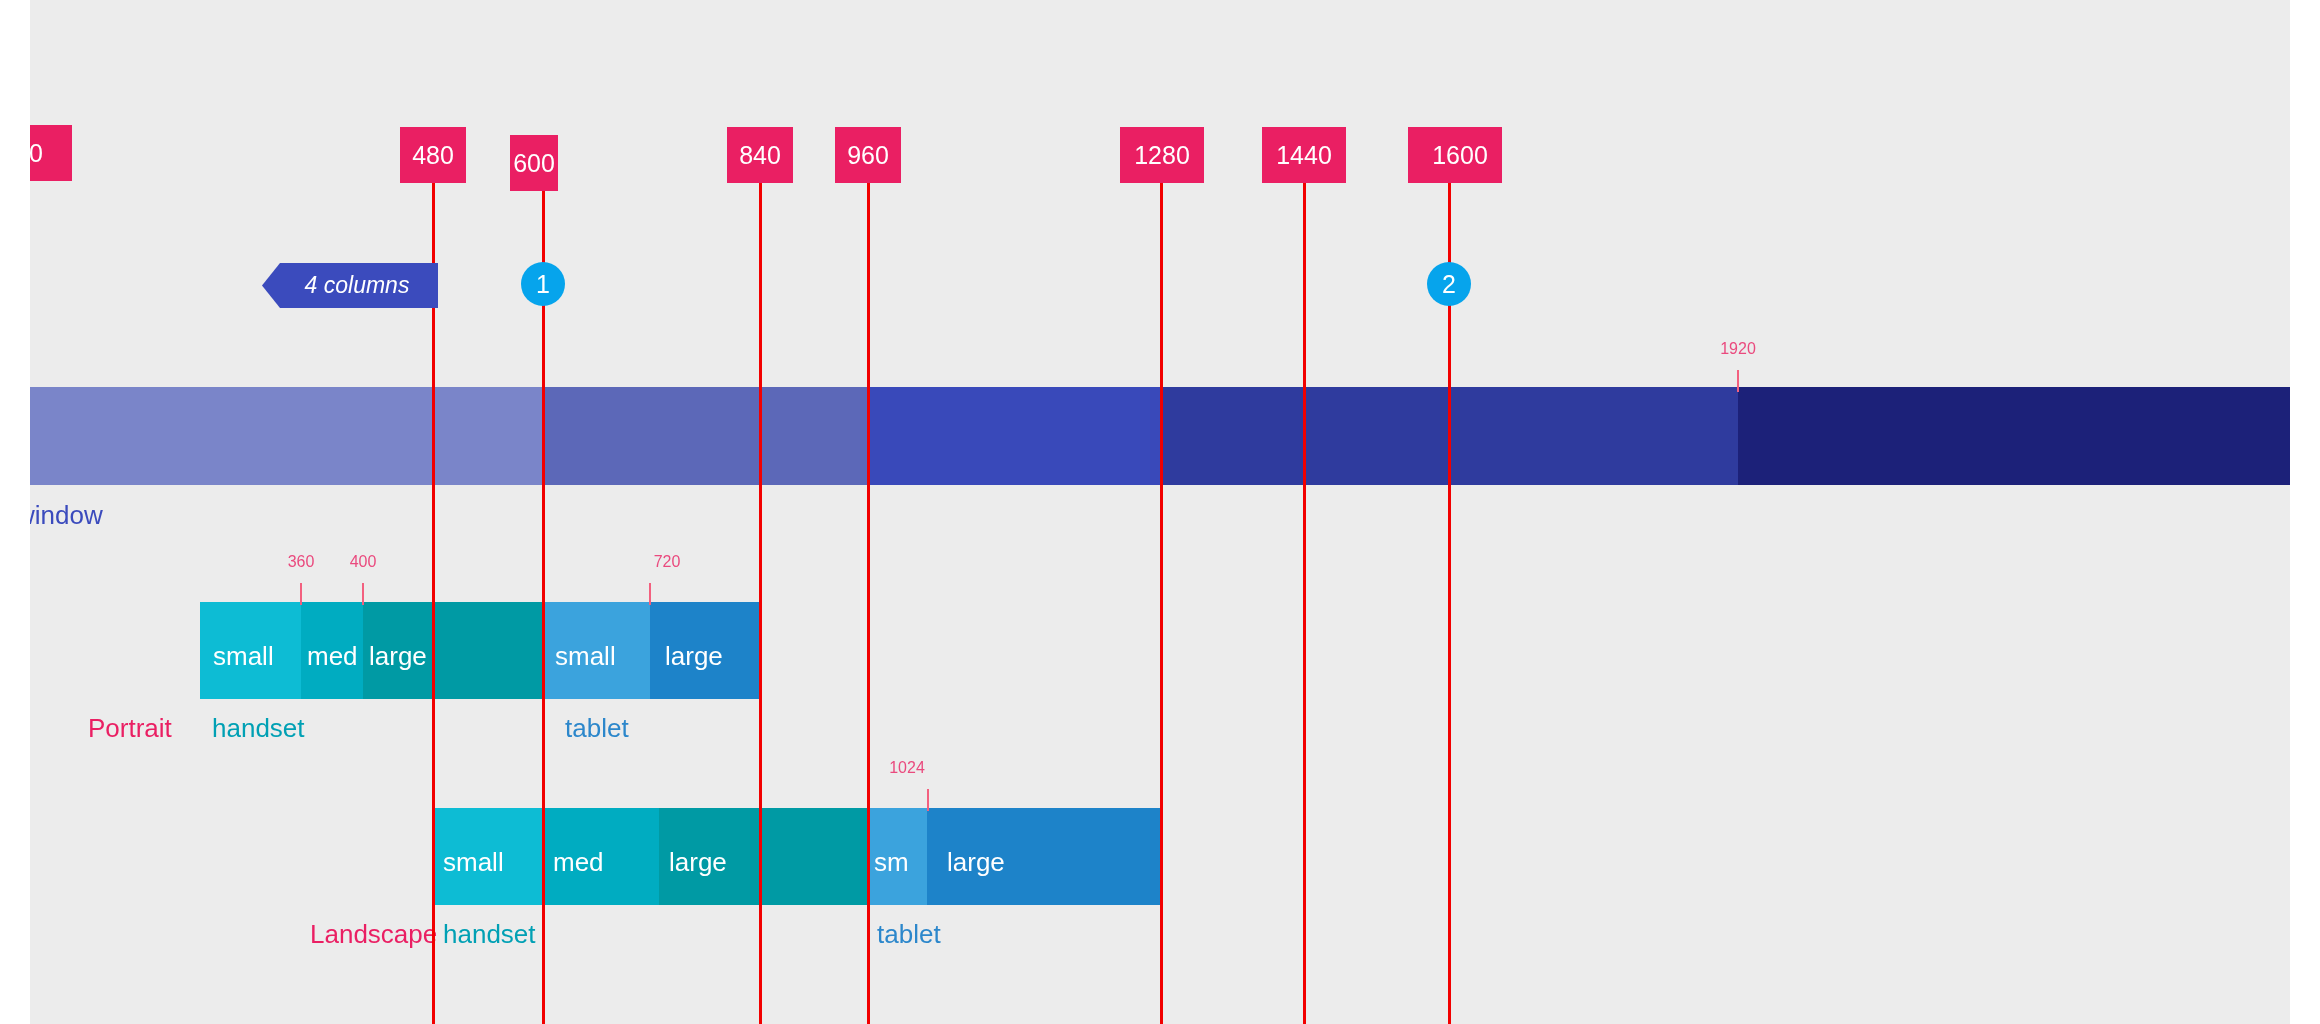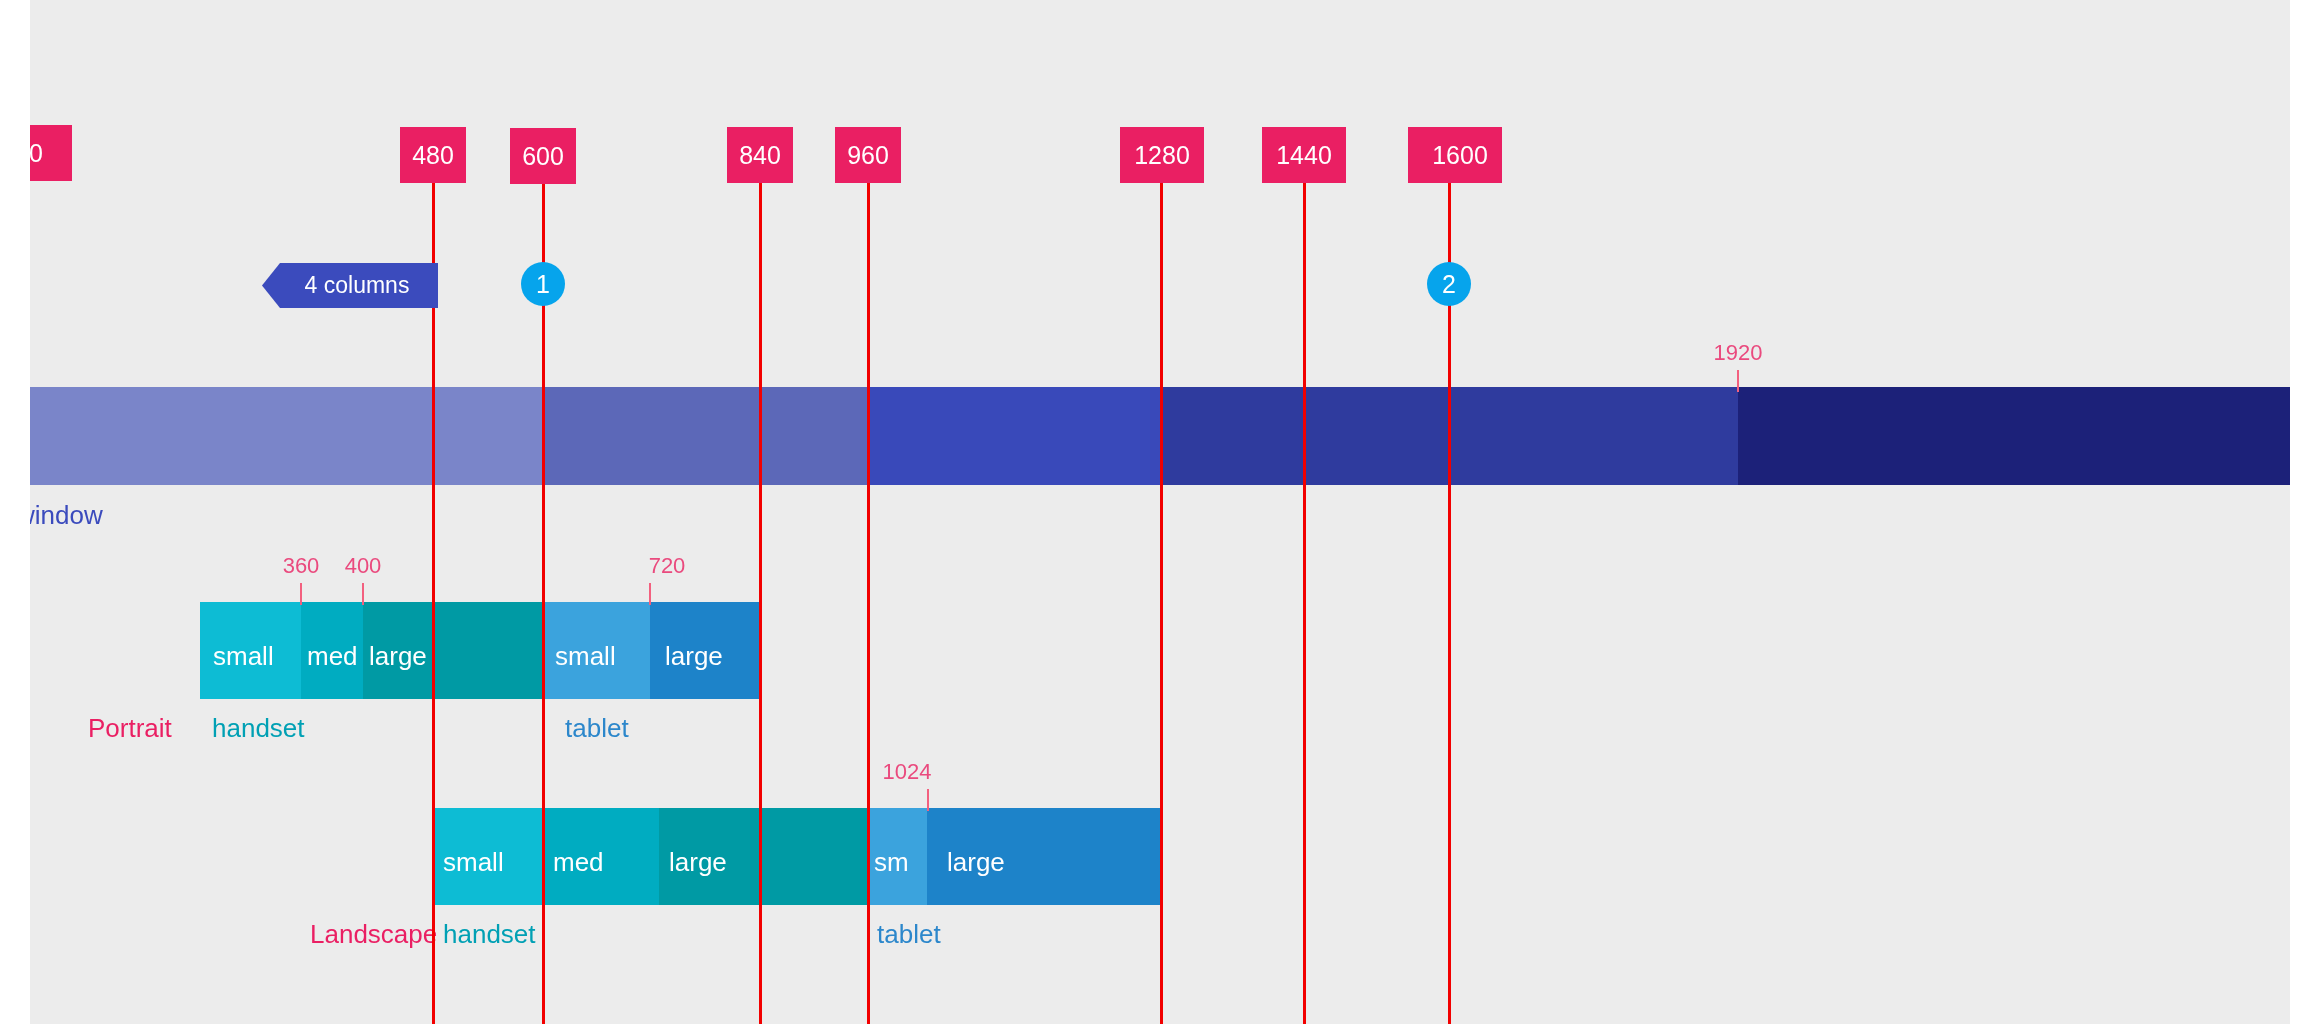--- a/index.html
+++ b/index.html
@@ -126,21 +126,21 @@
     color: #ffffff;
     font-size: 26px;
     white-space: nowrap;
     z-index: 14;
   }
 
   
   .tick-label {
     position: absolute;
     color: #ea4a7e;
-    font-size: 22px;
+    font-size: 16px;
     text-align: center;
     white-space: nowrap;
     z-index: 18;
   }
   .tick-line {
     position: absolute;
     width: 2px;
     background: #f3607f;
     z-index: 18;
   }
@@ -172,41 +172,41 @@
   <div class="vrule" style="left:1160px; top:155px; height:869px;"></div>
   <div class="vrule" style="left:1303px; top:155px; height:869px;"></div>
   <div class="vrule" style="left:1448px; top:155px; height:869px;"></div>
 
   <div class="bp-badge zero" style="left:0px; top:125px; width:72px;">
     <span>0</span>
   </div>
   <div class="bp-badge" style="left:400px; top:127px; width:66px;">
     <span>480</span>
   </div>
-  <div class="bp-badge" style="left:510px; top:128px; width:66px;">
+  <div class="bp-badge" style="left:510px; top:135px; width:48px;">
     <span>600</span>
   </div>
   <div class="bp-badge" style="left:727px; top:127px; width:66px;">
     <span>840</span>
   </div>
   <div class="bp-badge" style="left:835px; top:127px; width:66px;">
     <span>960</span>
   </div>
   <div class="bp-badge" style="left:1120px; top:127px; width:84px;">
     <span>1280</span>
   </div>
   <div class="bp-badge" style="left:1262px; top:127px; width:84px;">
     <span>1440</span>
   </div>
   <div class="bp-badge" style="left:1408px; top:127px; width:84px;padding-left:10px;">
     <span>1600</span>
   </div>
 
   <div class="colbar left-point" style="left:262px; top:263px; width:176px;">
-    <div class="colbar-seg" style="width:100%; padding-left:14px; box-sizing:border-box;">4 columns</div>
+    <div class="colbar-seg" style="width:100%; padding-left:14px; box-sizing:border-box;font-style:italic;">4 columns</div>
   </div>
 
 
   <div class="marker" style="left:521px; top:262px;">
     <span>1</span>
   </div>
   <div class="marker" style="left:1427px; top:262px;">
     <span>2</span>
   </div>
 

